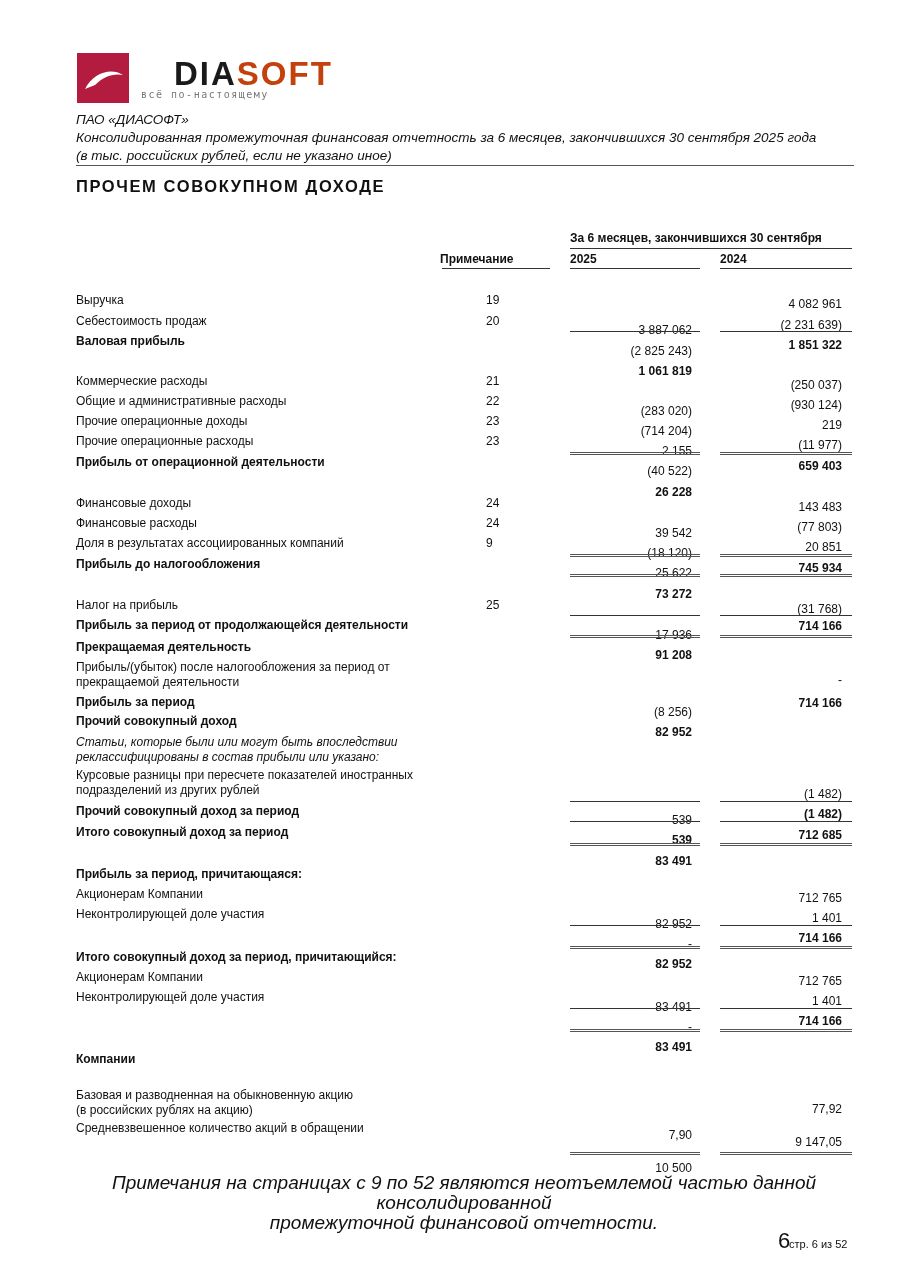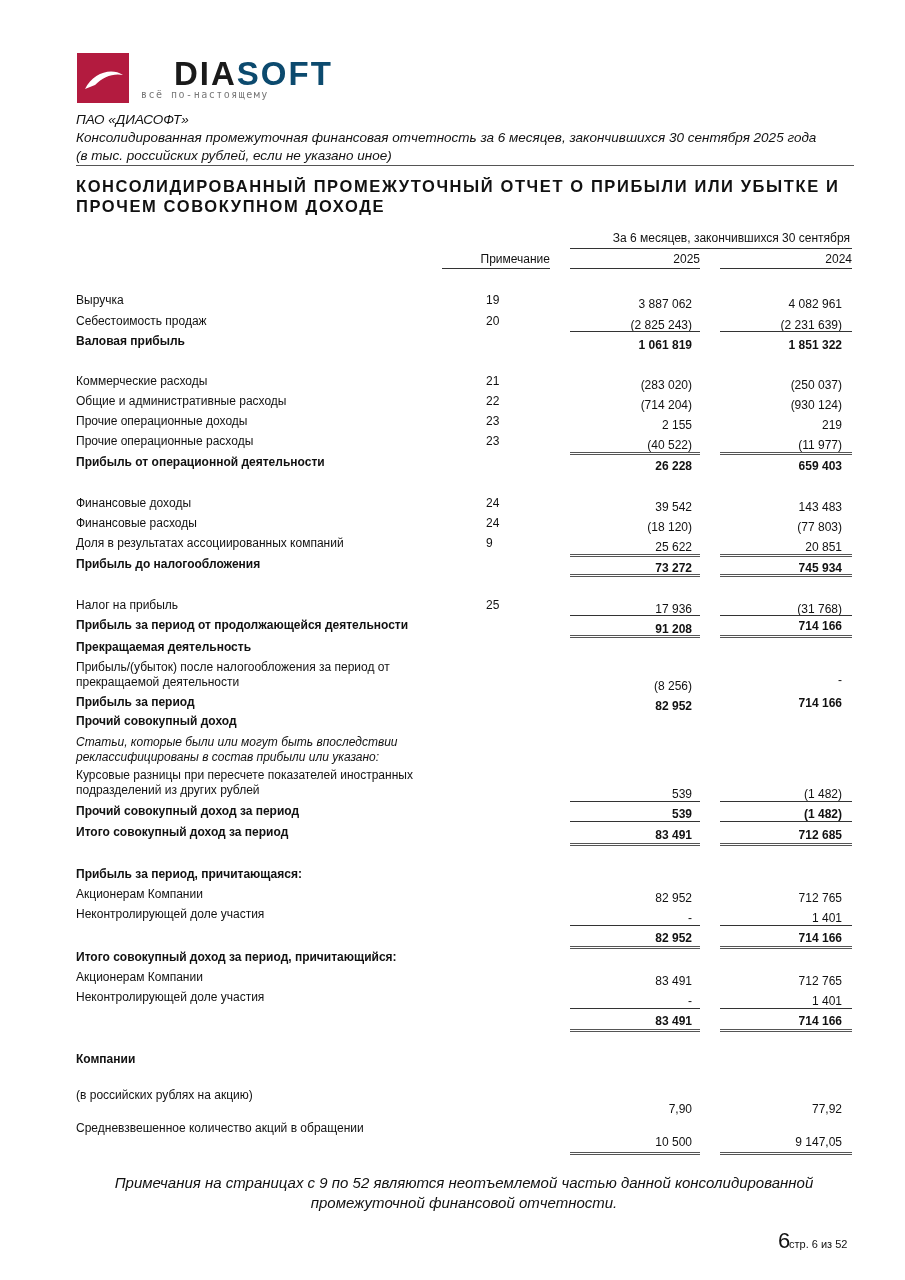--- a/index.html
+++ b/index.html
@@ -2,36 +2,36 @@
 <html><head>
 <meta charset="utf-8">
 <style>
   html, body { margin: 0; padding: 0; background: #ffffff; }
   body { width: 905px; height: 1280px; position: relative; overflow: hidden;
          font-family: "Liberation Sans", sans-serif; color: #111; }
   .logo { position: absolute; left: 77px; top: 53px; width: 230px; height: 50px; }
   .logo-box { position: absolute; left: 0; top: 0; width: 52px; height: 50px; background: #b31b3f; }
   .logo-word { position: absolute; left: 62px; top: 2px; font-size: 33px; font-weight: bold; letter-spacing: 2px; }
   .logo-word .dia { color: #1a1a1a; margin-left: 35px; }
-  .logo-word .soft { color: #0c4a6e; }
+  .logo-word .soft { color: #c2410c; }
   .logo-tag { position: absolute; left: 64px; top: 36px; font-size: 10px; color: #777; letter-spacing: 1.5px; font-family: "DejaVu Sans Mono", monospace; }
   .hdr { position: absolute; left: 76px; top: 111px; width: 778px; font-style: italic; font-size: 13.5px; line-height: 18px; }
   .hdr-rule { position: absolute; left: 76px; top: 165px; width: 778px; border-top: 1px solid #555; }
   .title { position: absolute; left: 76px; top: 176px; width: 790px; font-size: 16.5px; font-weight: bold; letter-spacing: 1.6px; line-height: 20px; }
-  .colhead { position: absolute; font-size: 12px; font-weight: normal; text-align: right; }
+  .colhead { position: absolute; font-size: 12px; font-weight: bold; text-align: left; }
   .rule { position: absolute; border-top: 1px solid #333; }
   .drule { position: absolute; border-top: 1px solid #555; border-bottom: 1px solid #555; height: 1px; }
   .row { position: absolute; left: 76px; width: 780px; font-size: 12px; line-height: 15px; }
   .row .lbl { position: absolute; left: 0; width: 360px; }
   .row .note { position: absolute; left: 410px; width: 30px; }
-  .row .v1 { position: absolute; left: 494px; width: 122px; text-align: right; }
+  .row .v1 { position: absolute; left: 494px; width: 122px; text-align: right; margin-top: 26px; }
   .row .v2 { position: absolute; left: 644px; width: 122px; text-align: right; }
   .b { font-weight: bold; }
   .i { font-style: italic; }
-  .footer { position: absolute; left: 76px; top: 1173px; width: 776px; text-align: center; font-style: italic; font-size: 15px; line-height: 20px; }
+  .footer { position: absolute; left: 76px; top: 1173px; width: 776px; text-align: center; font-style: italic; font-size: 19px; line-height: 20px; }
   .pg { position: absolute; left: 778px; top: 1228px; font-size: 22px; }
   .pg-small { position: absolute; left: 789px; top: 1238px; font-size: 11px; }
 </style>
 </head>
 <body>
 
 <div class="logo">
   <div class="logo-box">
     <svg width="52" height="50" viewBox="0 0 52 50">
         <path d="M8 36 C16 20 34 14 46 22 C36 20 26 24 18 32 Z" fill="#fff"></path>
@@ -42,21 +42,20 @@
 </div>
 
 <div class="hdr">
   <div>ПАО «ДИАСОФТ»</div>
   <div>Консолидированная промежуточная финансовая отчетность за 6 месяцев, закончившихся 30 сентября 2025 года</div>
   <div>(в тыс. российских рублей, если не указано иное)</div>
 </div>
 <div class="hdr-rule"></div>
 
 <div class="title">
-  <div>КОНСОЛИДИРОВАННЫЙ ПРОМЕЖУТОЧНЫЙ ОТЧЕТ О ПРИБЫЛИ ИЛИ УБЫТКЕ И</div>
   <div>ПРОЧЕМ СОВОКУПНОМ ДОХОДЕ</div>
 </div>
 
 <div class="colhead" style="left:570px;top:231px;width:280px;">За 6 месяцев, закончившихся 30 сентября</div>
 <div class="rule" style="left:570px;top:248px;width:282px;"></div>
 <div class="colhead" style="left:440px;top:252px;width:110px;">Примечание</div>
 <div class="colhead" style="left:570px;top:252px;width:130px;">2025</div>
 <div class="colhead" style="left:720px;top:252px;width:132px;">2024</div>
 <div class="rule" style="left:442px;top:268px;width:108px;"></div>
 <div class="rule" style="left:570px;top:268px;width:130px;"></div>
@@ -252,20 +251,21 @@
 <div class="drule" style="left:570px;top:1029px;width:130px;"></div>
 <div class="drule" style="left:720px;top:1029px;width:132px;"></div>
 
 <div class="row b" style="top:1052px;height:32px">
     <span class="lbl">
       <span style="display:block">Компании</span>
     </span>
   </div>
 <div class="row" style="top:1088px;height:32px">
     <span class="lbl">
+      <span style="display:block">Базовая и разводненная на обыкновенную акцию</span>
       <span style="display:block">(в российских рублях на акцию)</span>
     </span>
     <span class="v1" style="top:14px">7,90</span>
     <span class="v2" style="top:14px">77,92</span>
   </div>
 <div class="row" style="top:1121px;height:32px">
     <span class="lbl">
       <span style="display:block">Средневзвешенное количество акций в обращении</span>
     </span>
     <span class="v1" style="top:14px">10 500</span>

